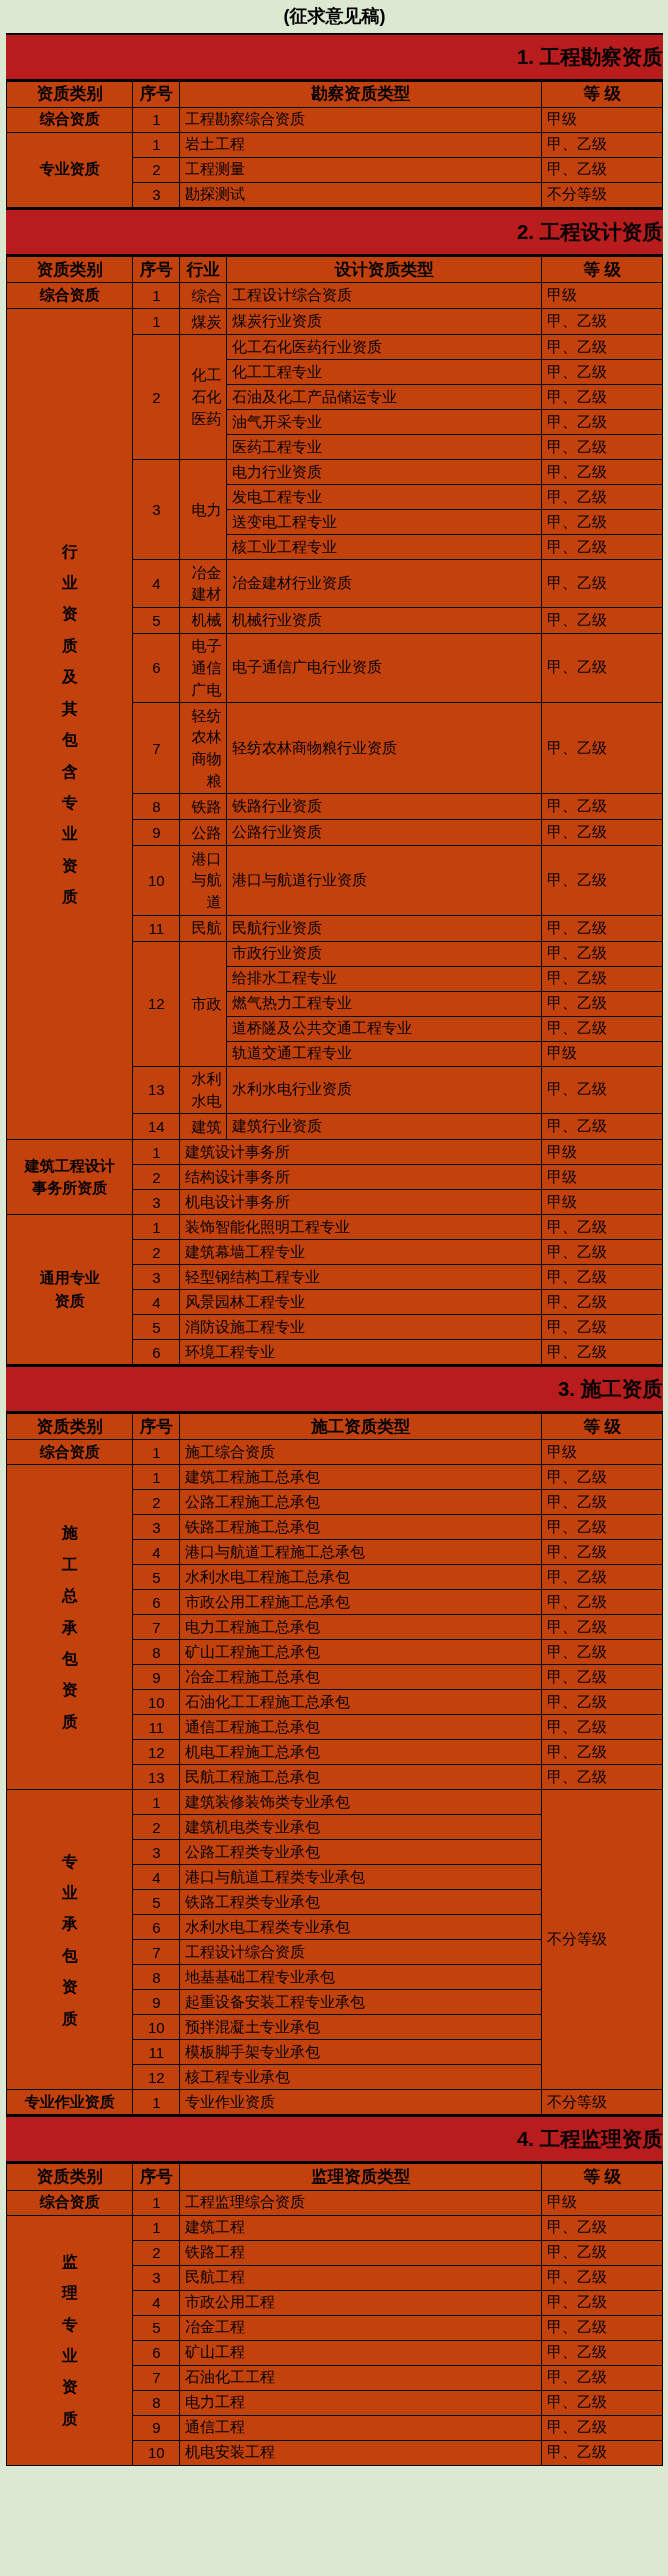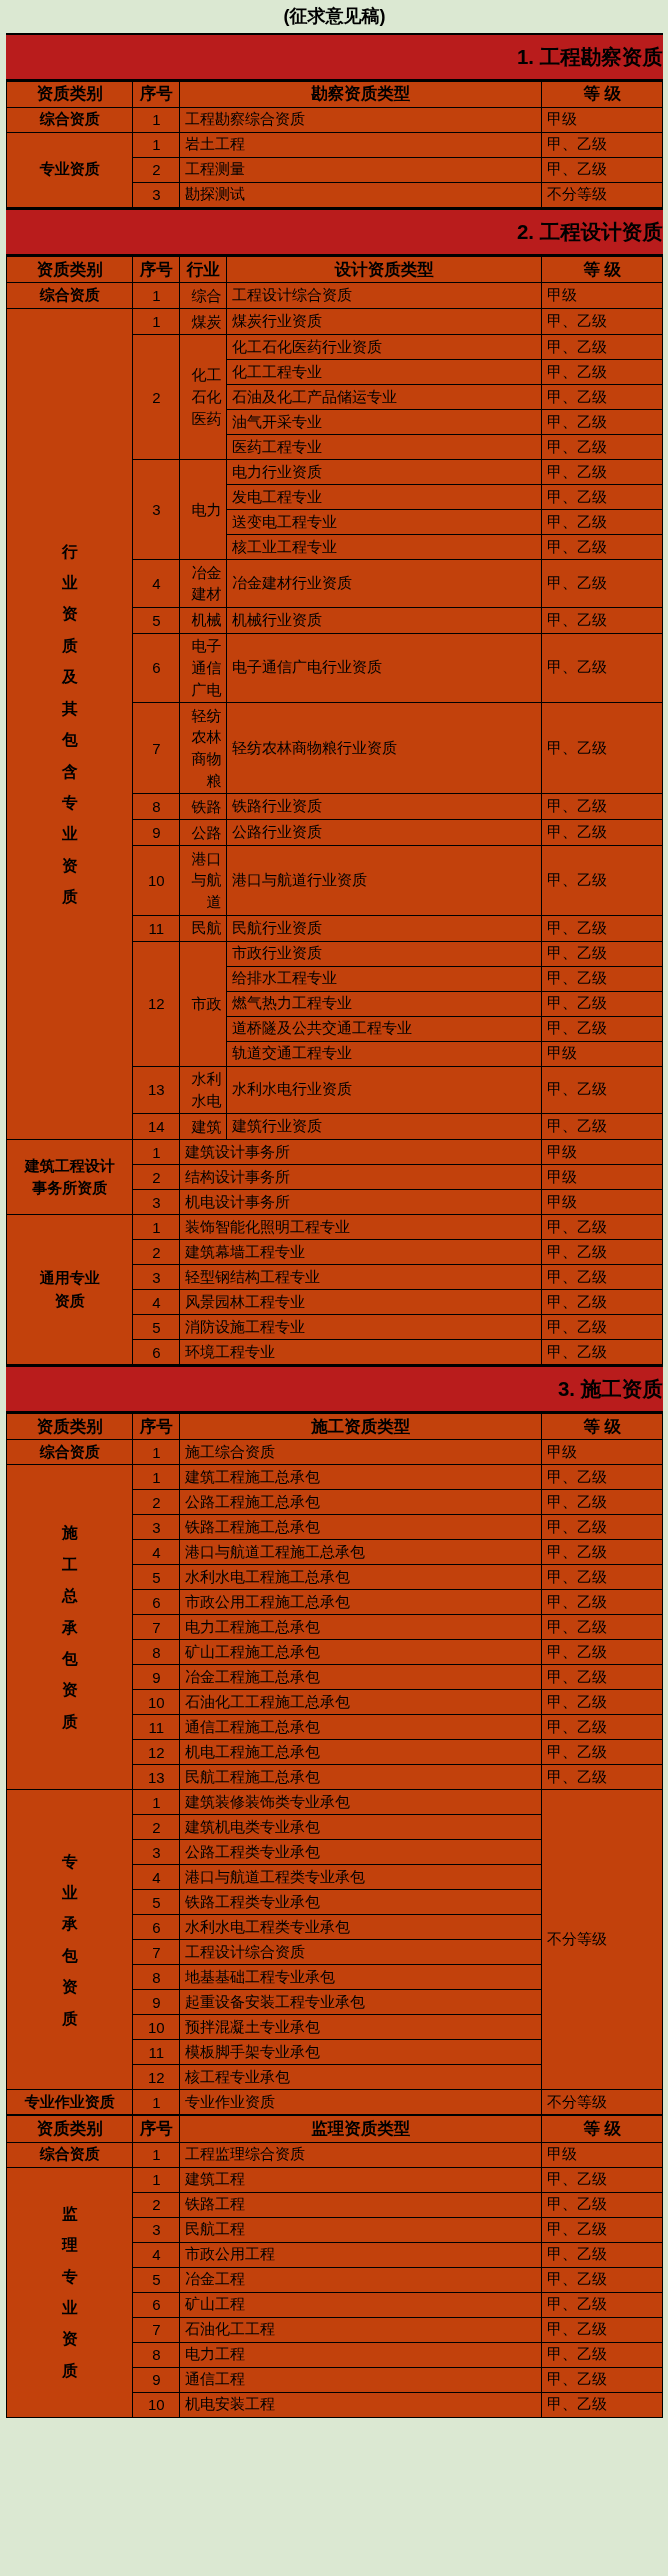--- a/index.html
+++ b/index.html
@@ -452,20 +452,21 @@
     </tr>
     <tr class="gt h40">
       <td class="cat">专业作业资质</td>
       <td class="no">1</td>
       <td class="typ">专业作业资质</td>
       <td class="grd">不分等级</td>
     </tr>
   </tbody>
     </table>
 
+  <div class="band">4. 工程监理资质</div>
   <table class="qual">
     <colgroup>
         <col style="width:126px">
         <col style="width:47px">
         <col style="width:362px">
         <col style="width:121px">
       </colgroup>
     <tbody>
         <tr class="head">
       <th>资质类别</th>

